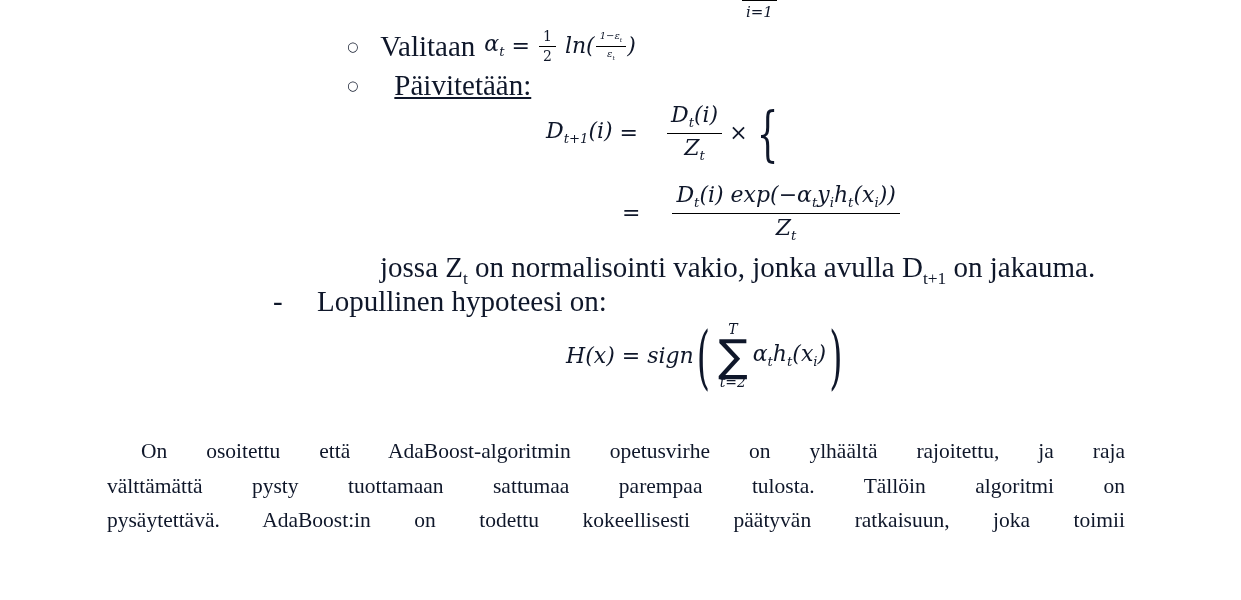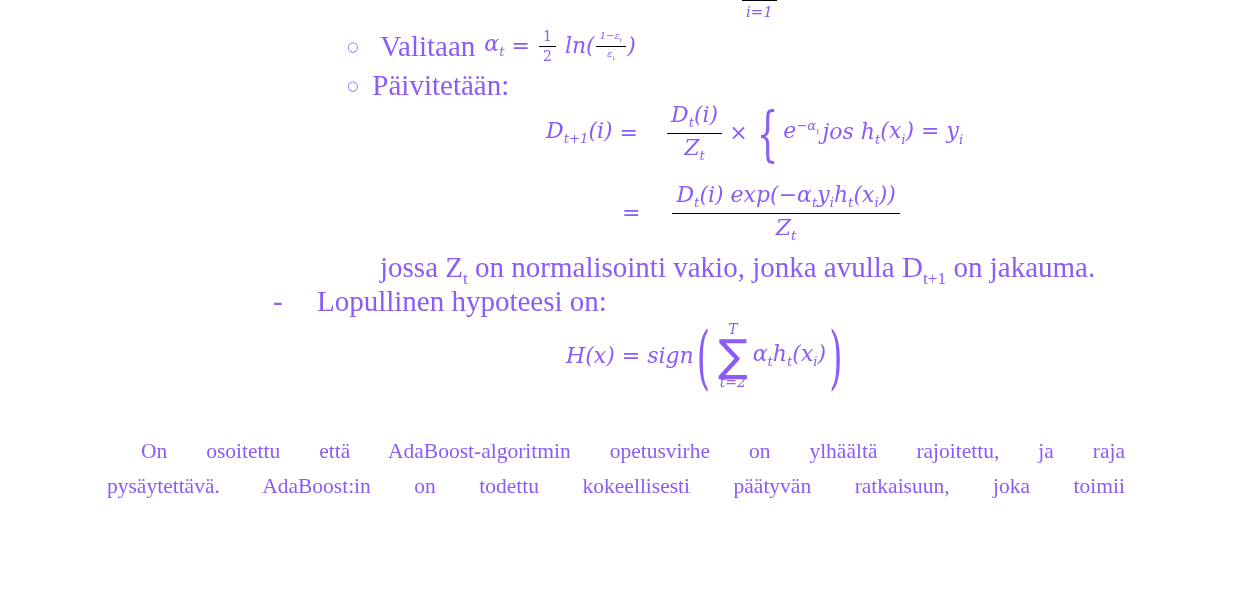--- a/index.html
+++ b/index.html
@@ -1,18 +1,18 @@
 <!DOCTYPE html>
 <html><head>
 <meta charset="utf-8">
 <style>
   html,body { margin:0; padding:0; background:#ffffff; }
   .page {
     position:relative; width:1241px; height:600px;
-    background:#ffffff; color:#8b5cf6; overflow:hidden;
+    background:#ffffff; color:#0f172a; overflow:hidden;
     font-family:"Liberation Serif","DejaVu Serif",serif;
   }
   .abs { position:absolute; white-space:nowrap; }
   .flexrow { display:flex; align-items:center; }
   .body-text { font-size:29px; line-height:1.2; }
   .math { font-family:"DejaVu Serif",serif; font-style:italic; font-size:22px; line-height:1.2; }
   .math sub, .body-text sub { font-size:60%; }
   .math sup { font-size:60%; }
   .op { margin:0 7px; }
   .tight { margin-left:7px; }
@@ -66,35 +66,34 @@
       <span class="frac eps-frac">
         <span class="num"><span>1−ε</span><sub>t</sub></span>
         <span class="den"><span>ε</span><sub>t</sub></span>
       </span>
       <span>)</span>
     </span>
   </div>
 
   <div class="abs flexrow" style="left:347px; top:70px; height:30px;">
     <span class="omarker">○</span>
-    <span class="body-text" style="margin-left:14px;">Päivitetään:</span>
+    <span class="body-text" style="margin-left:36px;text-decoration:underline;">Päivitetään:</span>
   </div>
 
   <div class="abs math flexrow" style="left:546px; top:102px; height:62px;">
     <span><span>D</span><sub>t+1</sub><span>(i)</span></span>
     <span class="op">=</span>
     <span class="frac">
       <span class="num"><span>D</span><sub>t</sub><span>(i)</span></span>
       <span class="den"><span>Z</span><sub>t</sub></span>
     </span>
     <span class="op">×</span>
     <span class="cases">
       <span class="brace">{</span>
       <span class="crows">
-        <span class="crow"><span>e</span><sup><span>−α</span><sub>t</sub></sup><span class="jos">jos h</span><sub>t</sub><span>(x</span><sub>i</sub><span>) = y</span><sub>i</sub></span>
       </span>
     </span>
   </div>
 
   <div class="abs math flexrow" style="left:622px; top:182px; height:62px;">
     <span style="margin-right:10px;">=</span>
     <span class="frac">
       <span class="num"><span>D</span><sub>t</sub><span>(i) exp(−α</span><sub>t</sub><span>y</span><sub>i</sub><span>h</span><sub>t</sub><span>(x</span><sub>i</sub><span>))</span></span>
       <span class="den"><span>Z</span><sub>t</sub></span>
     </span>
@@ -116,16 +115,17 @@
       <span class="lim">T</span>
       <span class="sigma">∑</span>
       <span class="lim">t=2</span>
     </span>
     <span><span>α</span><sub>t</sub><span>h</span><sub>t</sub><span>(x</span><sub>i</sub><span>)</span></span>
     <span class="bigparen">)</span>
   </div>
 
   <div class="abs para" style="left:107px; top:434px;">
     <div class="pline first">On osoitettu että AdaBoost-algoritmin opetusvirhe on ylhäältä rajoitettu, ja raja</div>
+    <div class="pline">välttämättä pysty tuottamaan sattumaa parempaa tulosta. Tällöin algoritmi on</div>
     <div class="pline">pysäytettävä. AdaBoost:in on todettu kokeellisesti päätyvän ratkaisuun, joka toimii</div>
   </div>
 
 </div>
 
 </body></html>

